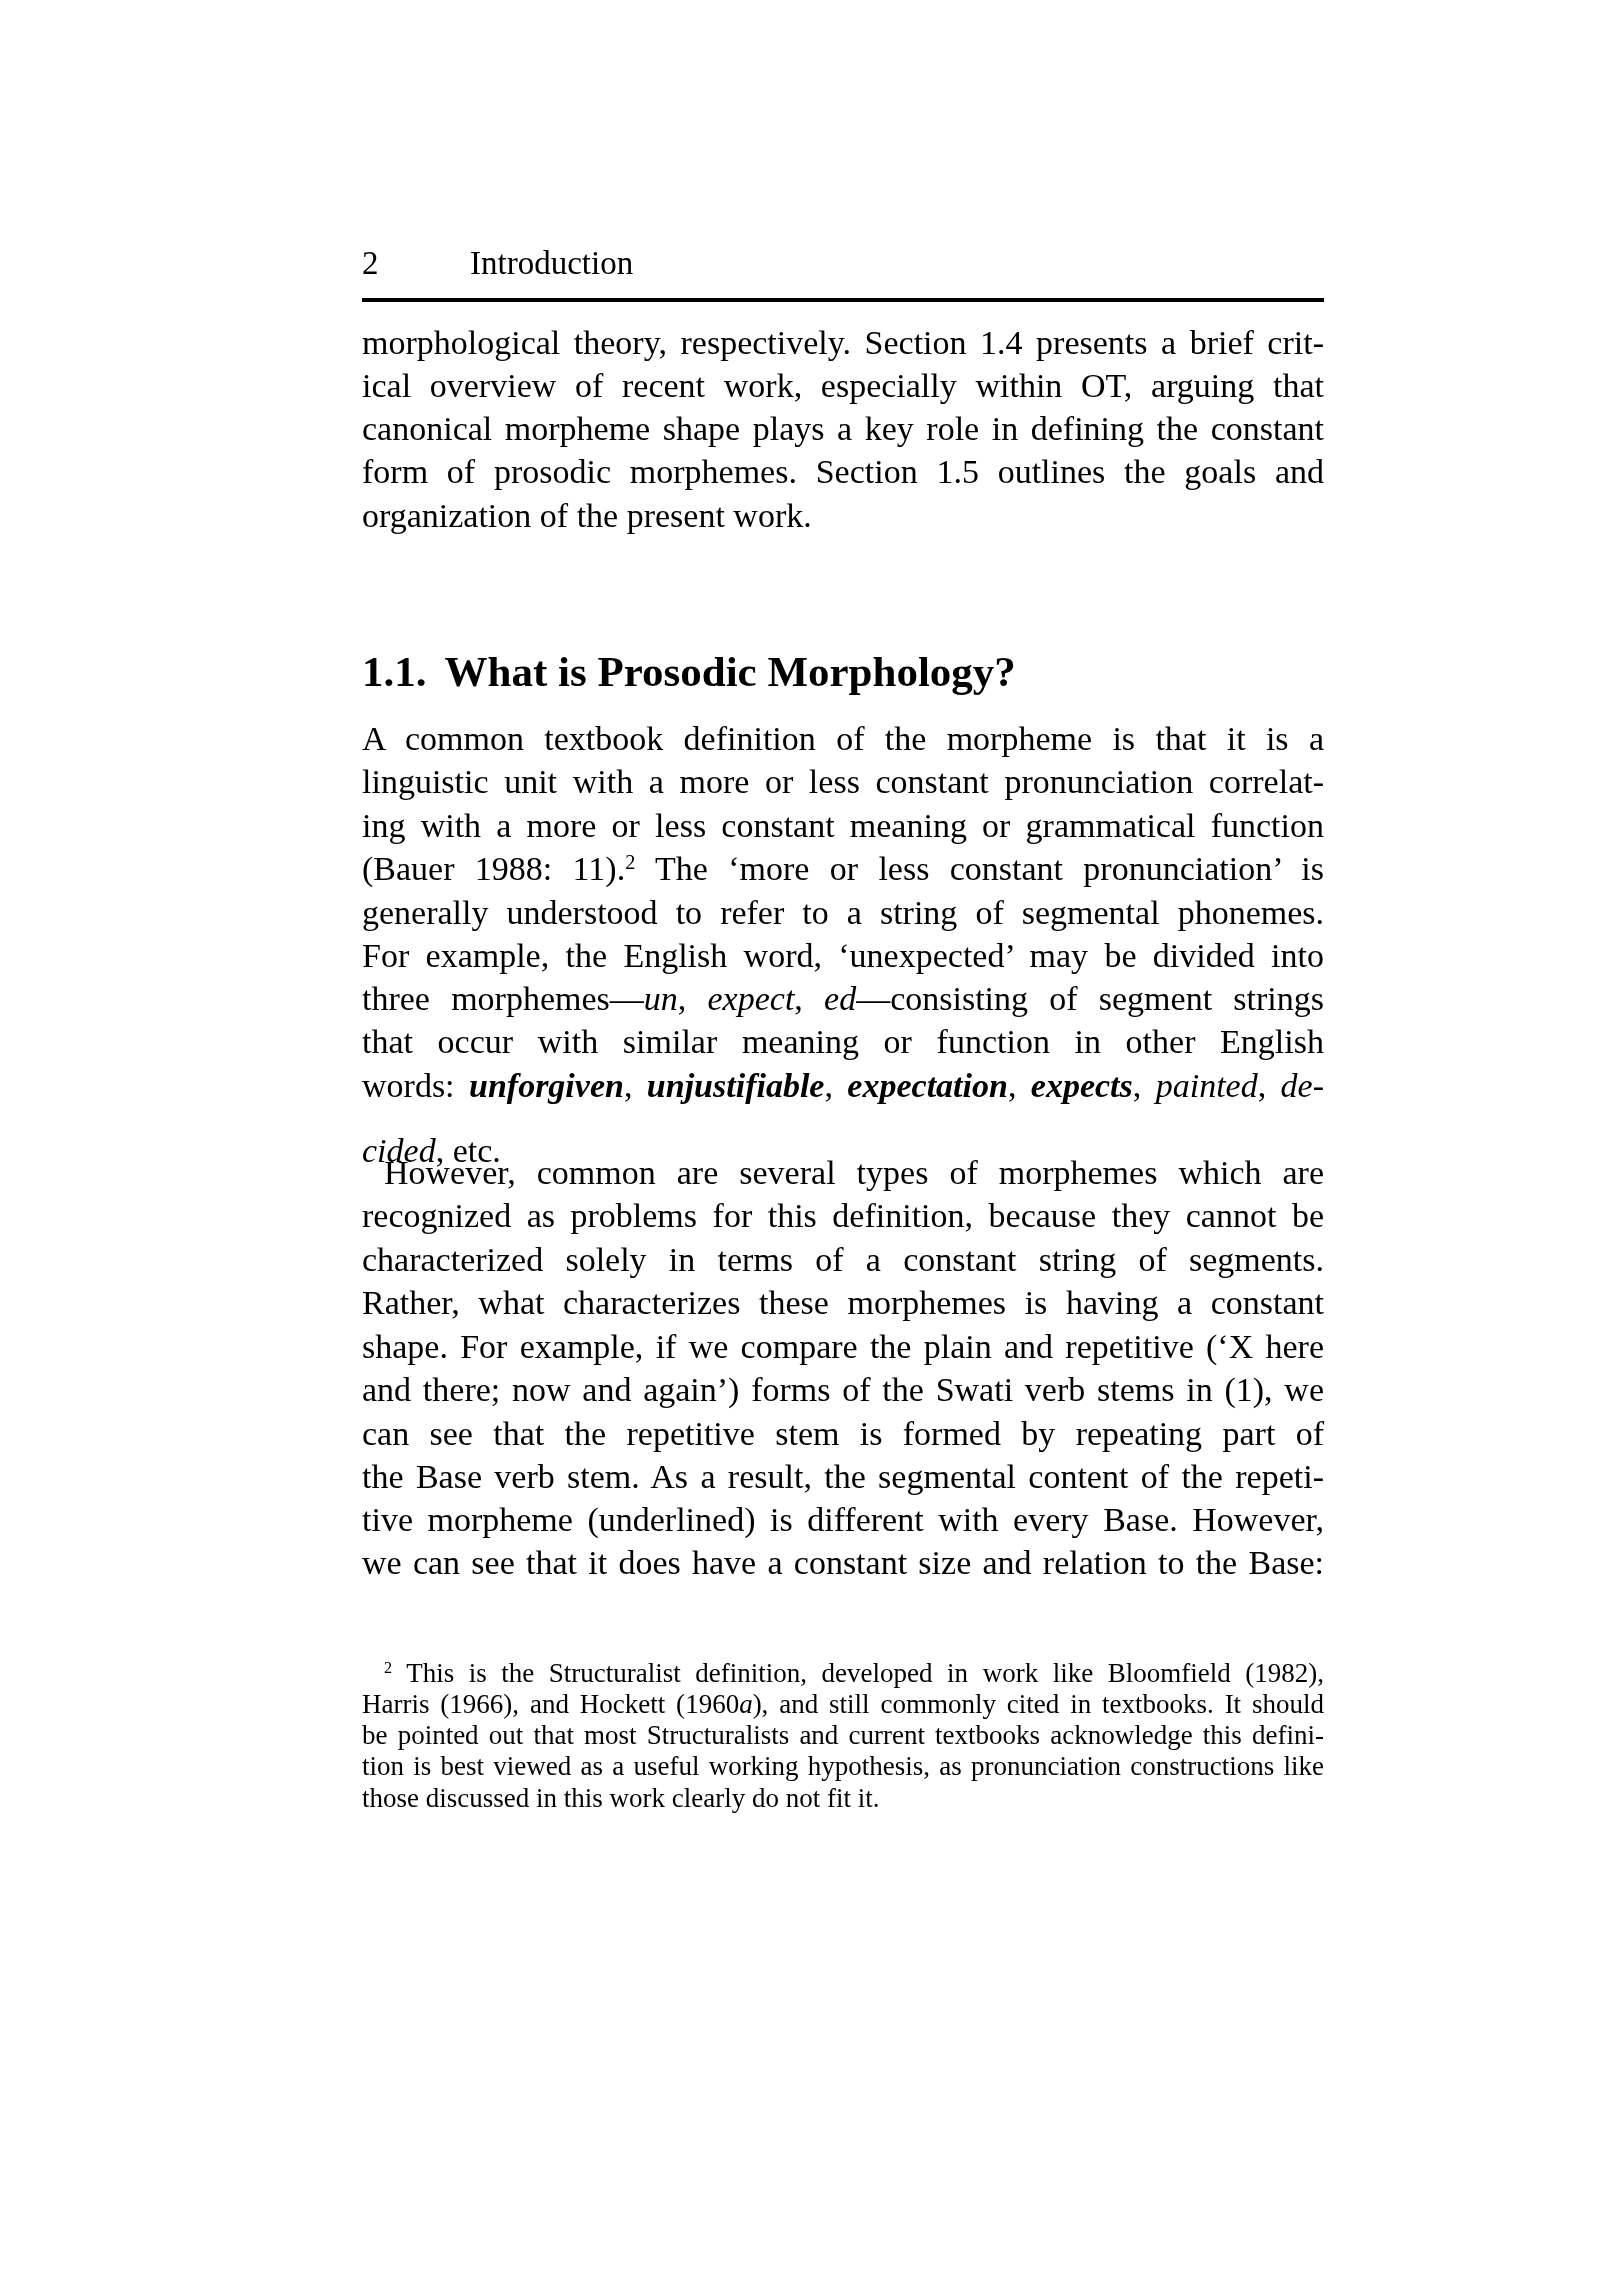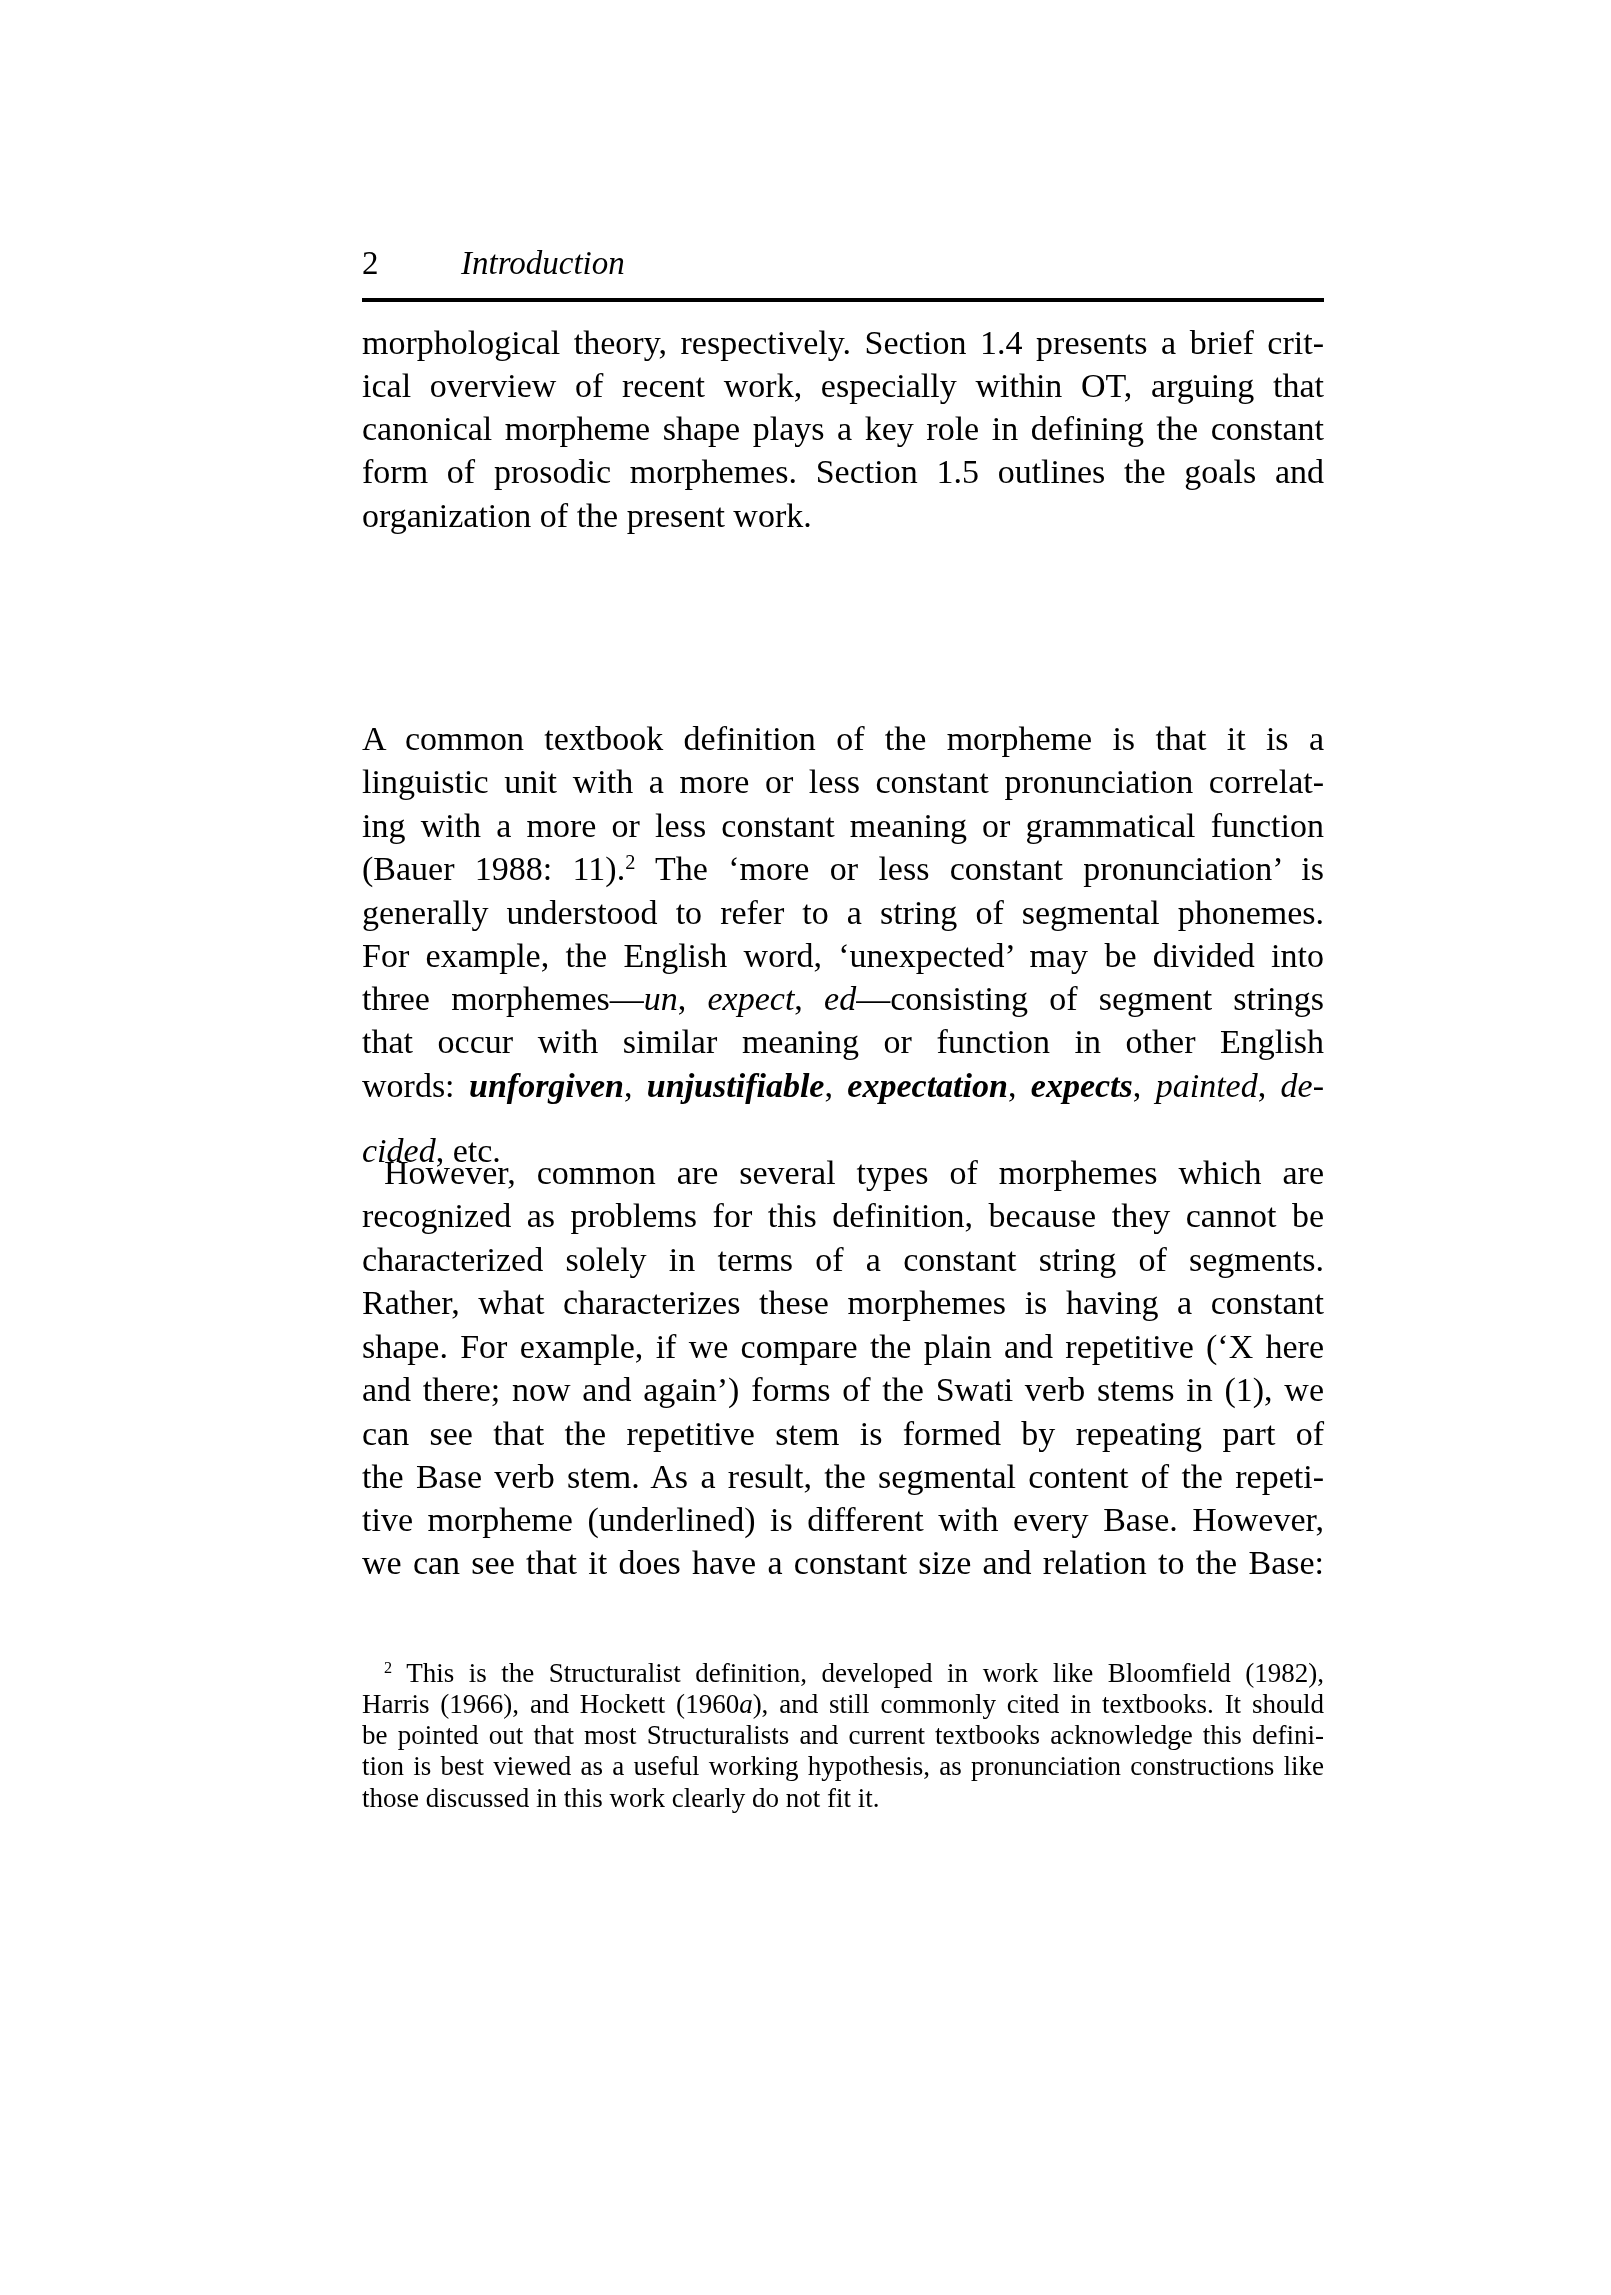--- a/index.html
+++ b/index.html
@@ -1,20 +1,20 @@
 <!DOCTYPE html>
 <html style="font-size:12px"><head>
 <meta charset="utf-8">
 <style>
   html, body { margin: 0; padding: 0; background: #ffffff; }
   body { width: 1612px; height: 2295px; position: relative; overflow: hidden; }
   .page { position: absolute; left: 0; top: 0; width: 1612px; height: 2295px; background: #fff; color: #000; font-family: "Liberation Serif", "DejaVu Serif", serif; }
   .running-head { position: absolute; left: 362px; top: 245px; width: 962px; height: 45px; font-size: 33px; }
   .page-num { position: absolute; left: 0; top: 0; }
-  .run-title { position: absolute; left: 99px; top: 0; font-style: italic; }
+  .run-title { position: absolute; left: 108px; top: 0; }
   .rule { position: absolute; left: 362px; top: 298px; width: 962px; height: 3.7px; background: #000; }
   .line { position: absolute; left: 362px; width: 962px; white-space: nowrap; font-size: 34px; line-height: 43px; height: 43px; text-align: justify; text-align-last: justify; }
   .line.last { text-align-last: left; }
   .line.indent { padding-left: 22px; width: 940px; }
   .heading { position: absolute; left: 362px; top: 647px; font-size: 43px; font-weight: bold; white-space: nowrap; }
   .heading .num { margin-right: 18px; }
   .fn { position: absolute; left: 362px; width: 962px; white-space: nowrap; font-size: 27px; line-height: 31px; height: 31px; text-align: justify; text-align-last: justify; }
   .fn.last { text-align-last: left; }
   .fn.indent { padding-left: 22px; width: 940px; }
   sup { font-size: 0.6em; vertical-align: 0.55em; line-height: 0; }
@@ -33,20 +33,23 @@
   <div class="rule"></div>
 
   <div>
     <div class="line" style="top:321px">morphological theory, respectively. Section 1.4 presents a brief crit-</div>
     <div class="line" style="top:364px">ical overview of recent work, especially within OT, arguing that</div>
     <div class="line" style="top:407px">canonical morpheme shape plays a key role in defining the constant</div>
     <div class="line" style="top:450px">form of prosodic morphemes. Section 1.5 outlines the goals and</div>
     <div class="line last" style="top:494px">organization of the present work.</div>
   </div>
 
+  <div class="heading">
+    <span class="num">1.1.</span><span>What is Prosodic Morphology?</span>
+  </div>
 
   <div>
     <div class="line" style="top:717px">A common textbook definition of the morpheme is that it is a</div>
     <div class="line" style="top:760px">linguistic unit with a more or less constant pronunciation correlat-</div>
     <div class="line" style="top:804px">ing with a more or less constant meaning or grammatical function</div>
     <div class="line" style="top:847px"><span>(Bauer 1988: 11).</span><sup>2</sup> <span>The ‘more or less constant pronunciation’ is</span></div>
     <div class="line" style="top:891px">generally understood to refer to a string of segmental phonemes.</div>
     <div class="line" style="top:934px">For example, the English word, ‘unexpected’ may be divided into</div>
     <div class="line" style="top:977px"><span>three morphemes—</span><i>un</i>, <i>expect</i>, <i>ed</i><span>—consisting of segment strings</span></div>
     <div class="line" style="top:1020px">that occur with similar meaning or function in other English</div>

